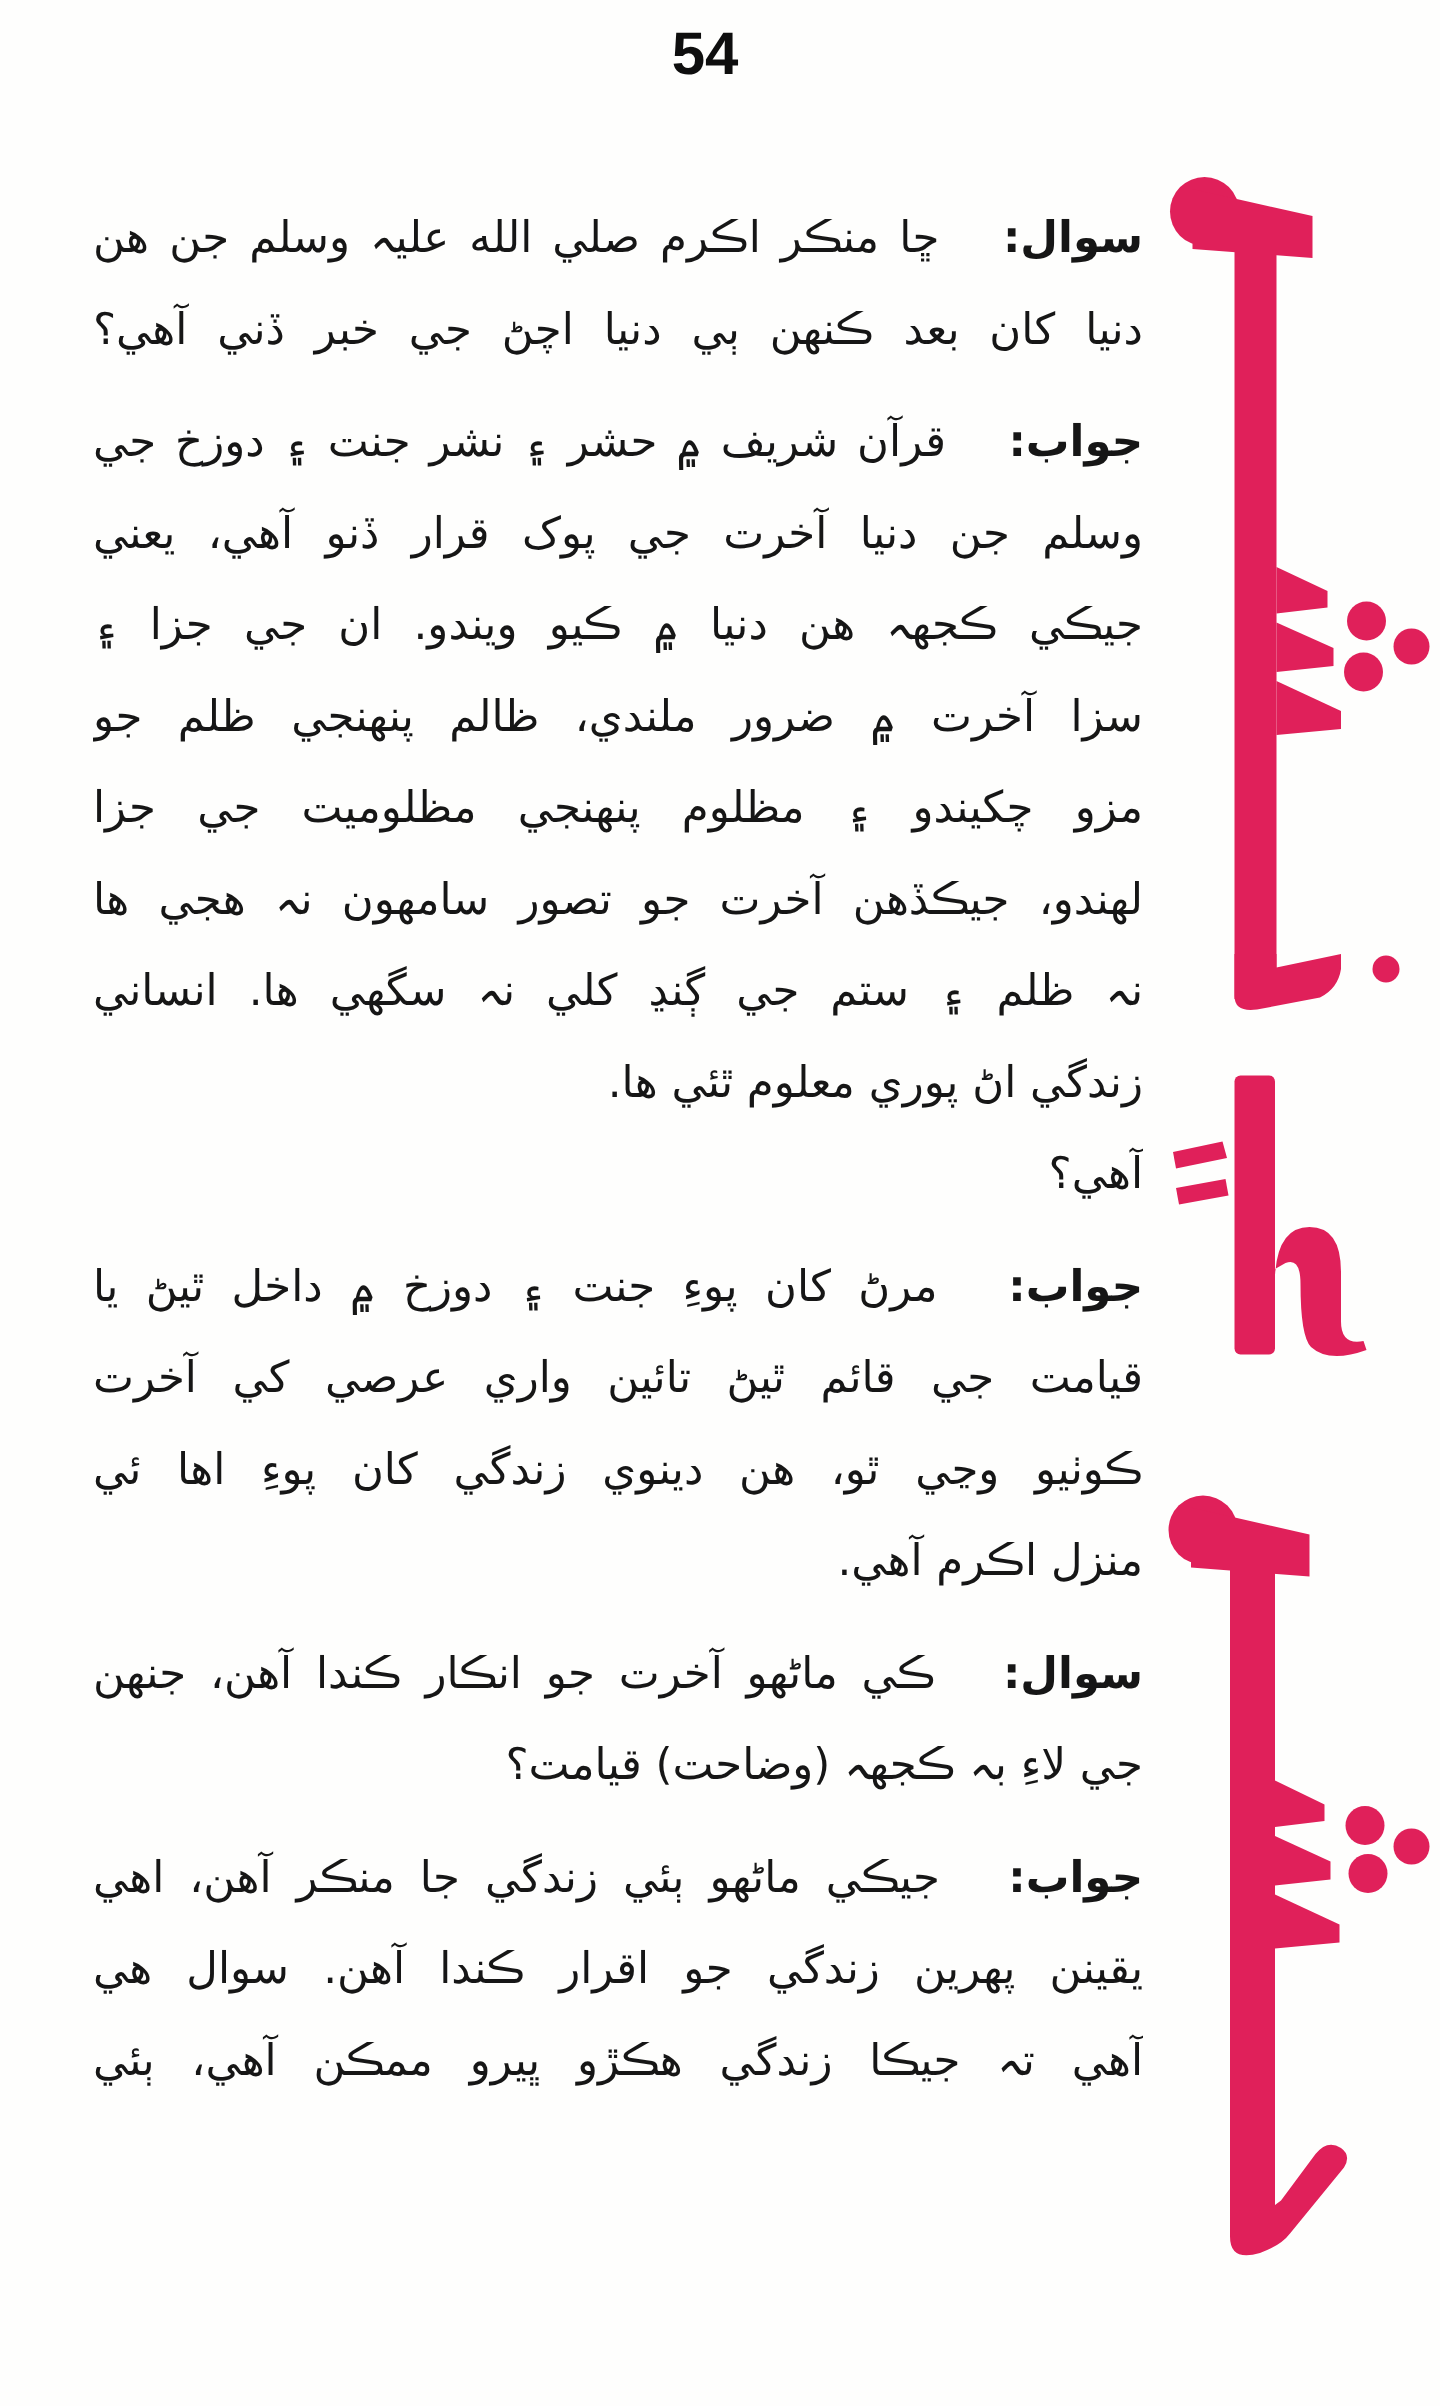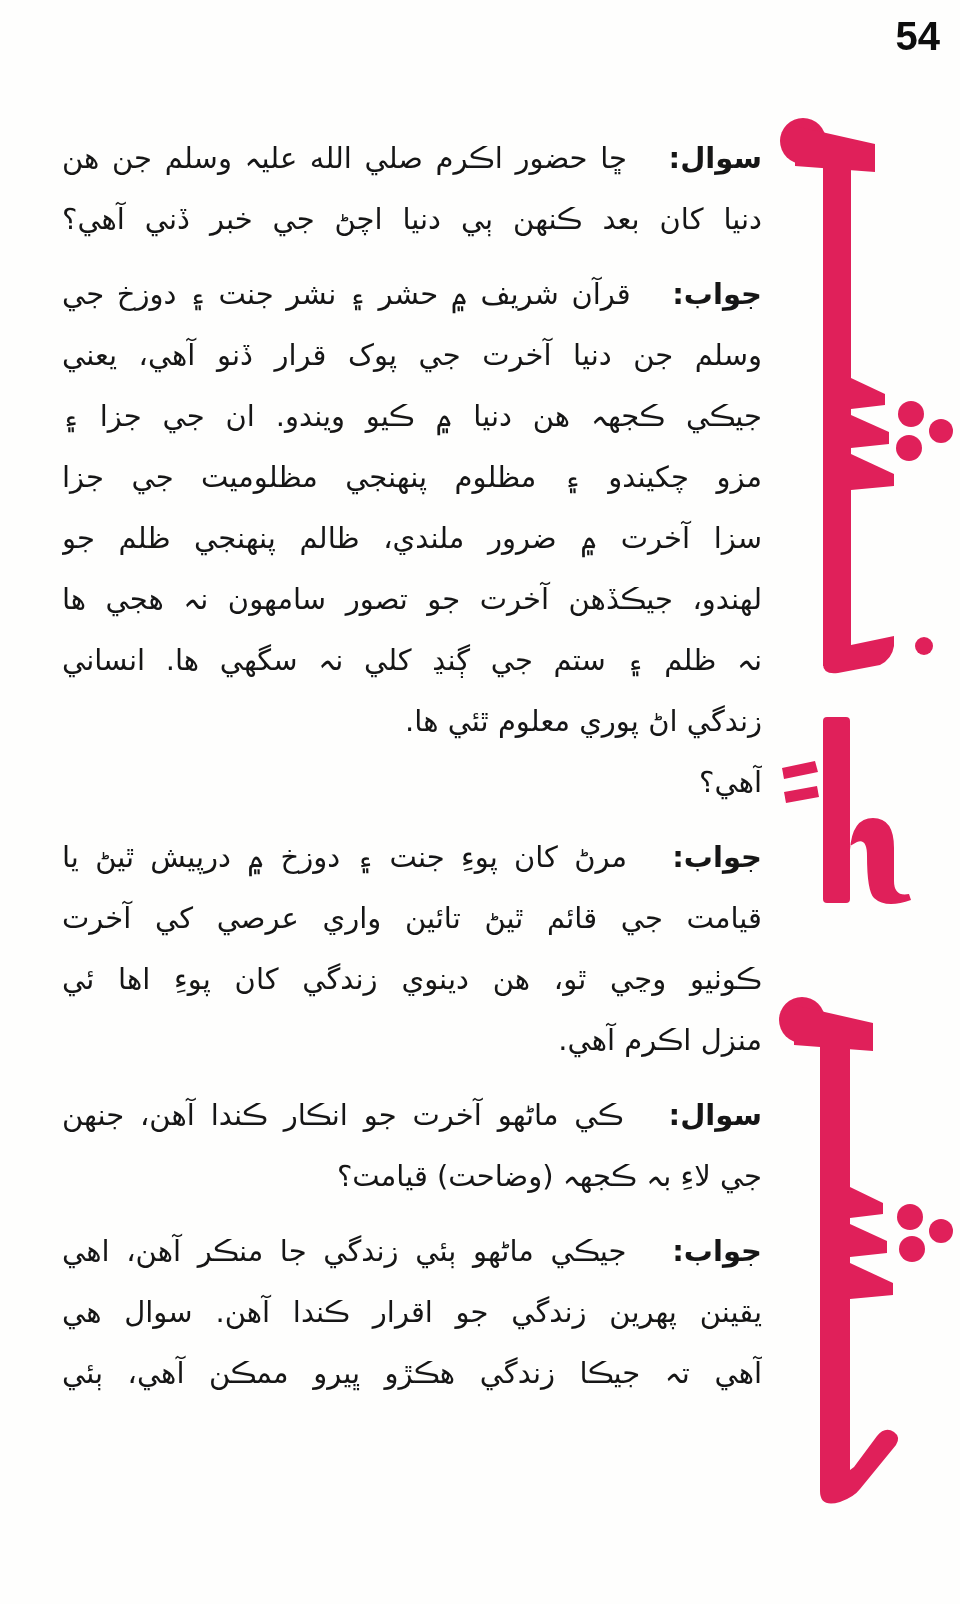--- a/index.html
+++ b/index.html
@@ -16,21 +16,21 @@
   }
   .page{
     position:relative;
     width:960px;height:1604px;
     background:var(--paper);
     overflow:hidden;
   }
   .page-number{
     position:absolute;
     top:14px;left:0;width:940px;
-    text-align:right;
+    text-align:center;
     font-family:"Liberation Sans","DejaVu Sans",sans-serif;
     font-weight:700;
     font-size:40px;
     color:#0e0e0e;
   }
   .text-column{
     position:absolute;
     top:128px;right:198px;width:700px;
     direction:rtl;
     color:var(--text-ink);
@@ -61,41 +61,41 @@
 </head>
 <body>
 
 <div class="page">
 
   <div class="page-number">54</div>
 
   <div class="text-column" dir="rtl">
     <div class="line para-start">
       <span class="label">سوال:</span>
-      <span>ڇا حضور اڪرم صلي الله عليہ وسلم جن هن</span>
+      <span>ڇا منڪر اڪرم صلي الله عليہ وسلم جن هن</span>
     </div>
     <div class="line">دنيا کان بعد ڪنهن ٻي دنيا اچڻ جي خبر ڏني آهي؟</div>
 
     <div class="line para-start">
       <span class="label">جواب:</span>
       <span>قرآن شريف ۾ حشر ۽ نشر جنت ۽ دوزخ جي</span>
     </div>
     <div class="line">وسلم جن دنيا آخرت جي پوک قرار ڏنو آهي، يعني</div>
     <div class="line">جيڪي ڪجهہ هن دنيا ۾ ڪيو ويندو. ان جي جزا ۽</div>
+    <div class="line">سزا آخرت ۾ ضرور ملندي، ظالم پنهنجي ظلم جو</div>
     <div class="line">مزو چکيندو ۽ مظلوم پنهنجي مظلوميت جي جزا</div>
-    <div class="line">سزا آخرت ۾ ضرور ملندي، ظالم پنهنجي ظلم جو</div>
     <div class="line">لهندو، جيڪڏهن آخرت جو تصور سامهون نہ هجي ها</div>
     <div class="line">نہ ظلم ۽ ستم جي ڳنڍ کلي نہ سگهي ها. انساني</div>
     <div class="line short">زندگي اڻ پوري معلوم ٿئي ها.</div>
 
     <div class="line short">آهي؟</div>
 
     <div class="line para-start">
       <span class="label">جواب:</span>
-      <span>مرڻ کان پوءِ جنت ۽ دوزخ ۾ درپيش ٿيڻ يا</span>
+      <span>مرڻ کان پوءِ جنت ۽ دوزخ ۾ داخل ٿيڻ يا</span>
     </div>
     <div class="line">قيامت جي قائم ٿيڻ تائين واري عرصي کي آخرت</div>
     <div class="line">ڪوٺيو وڃي ٿو، هن دينوي زندگي کان پوءِ اها ئي</div>
     <div class="line short">منزل اڪرم آهي.</div>
 
     <div class="line para-start">
       <span class="label">سوال:</span>
       <span>ڪي ماڻهو آخرت جو انڪار ڪندا آهن، جنهن</span>
     </div>
     <div class="line short">جي لاءِ بہ ڪجهہ (وضاحت) قيامت؟</div>

